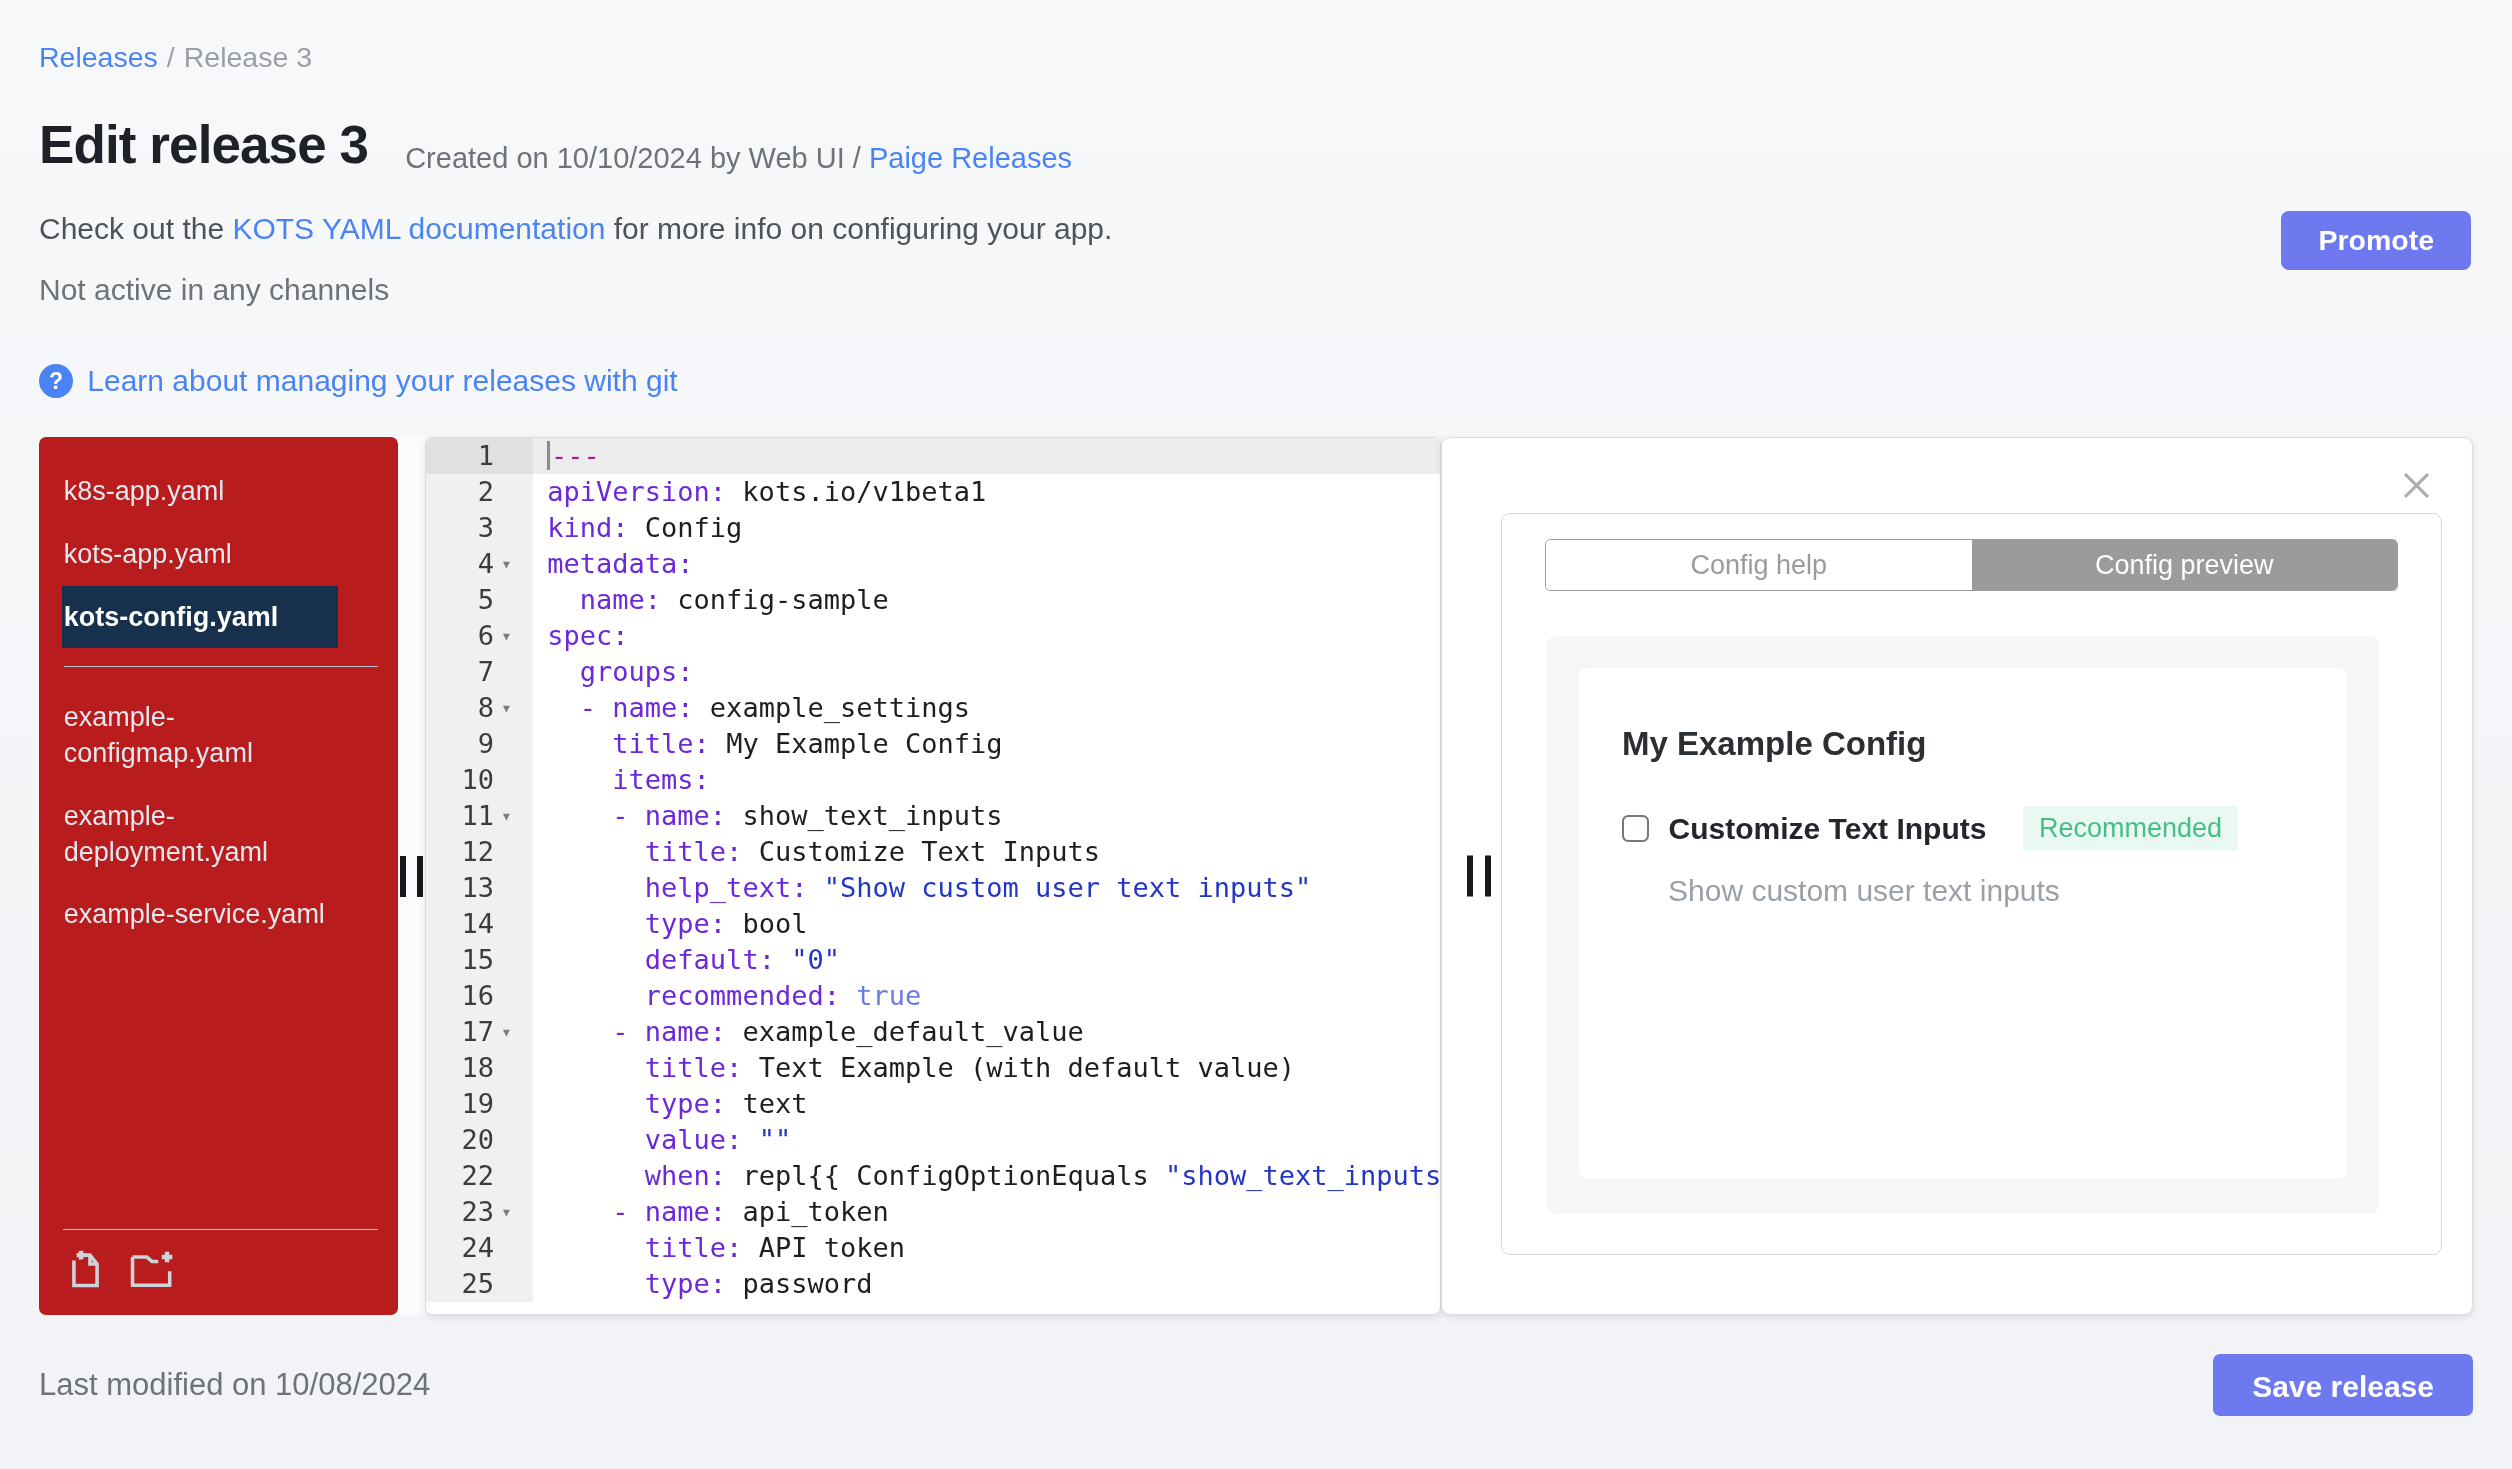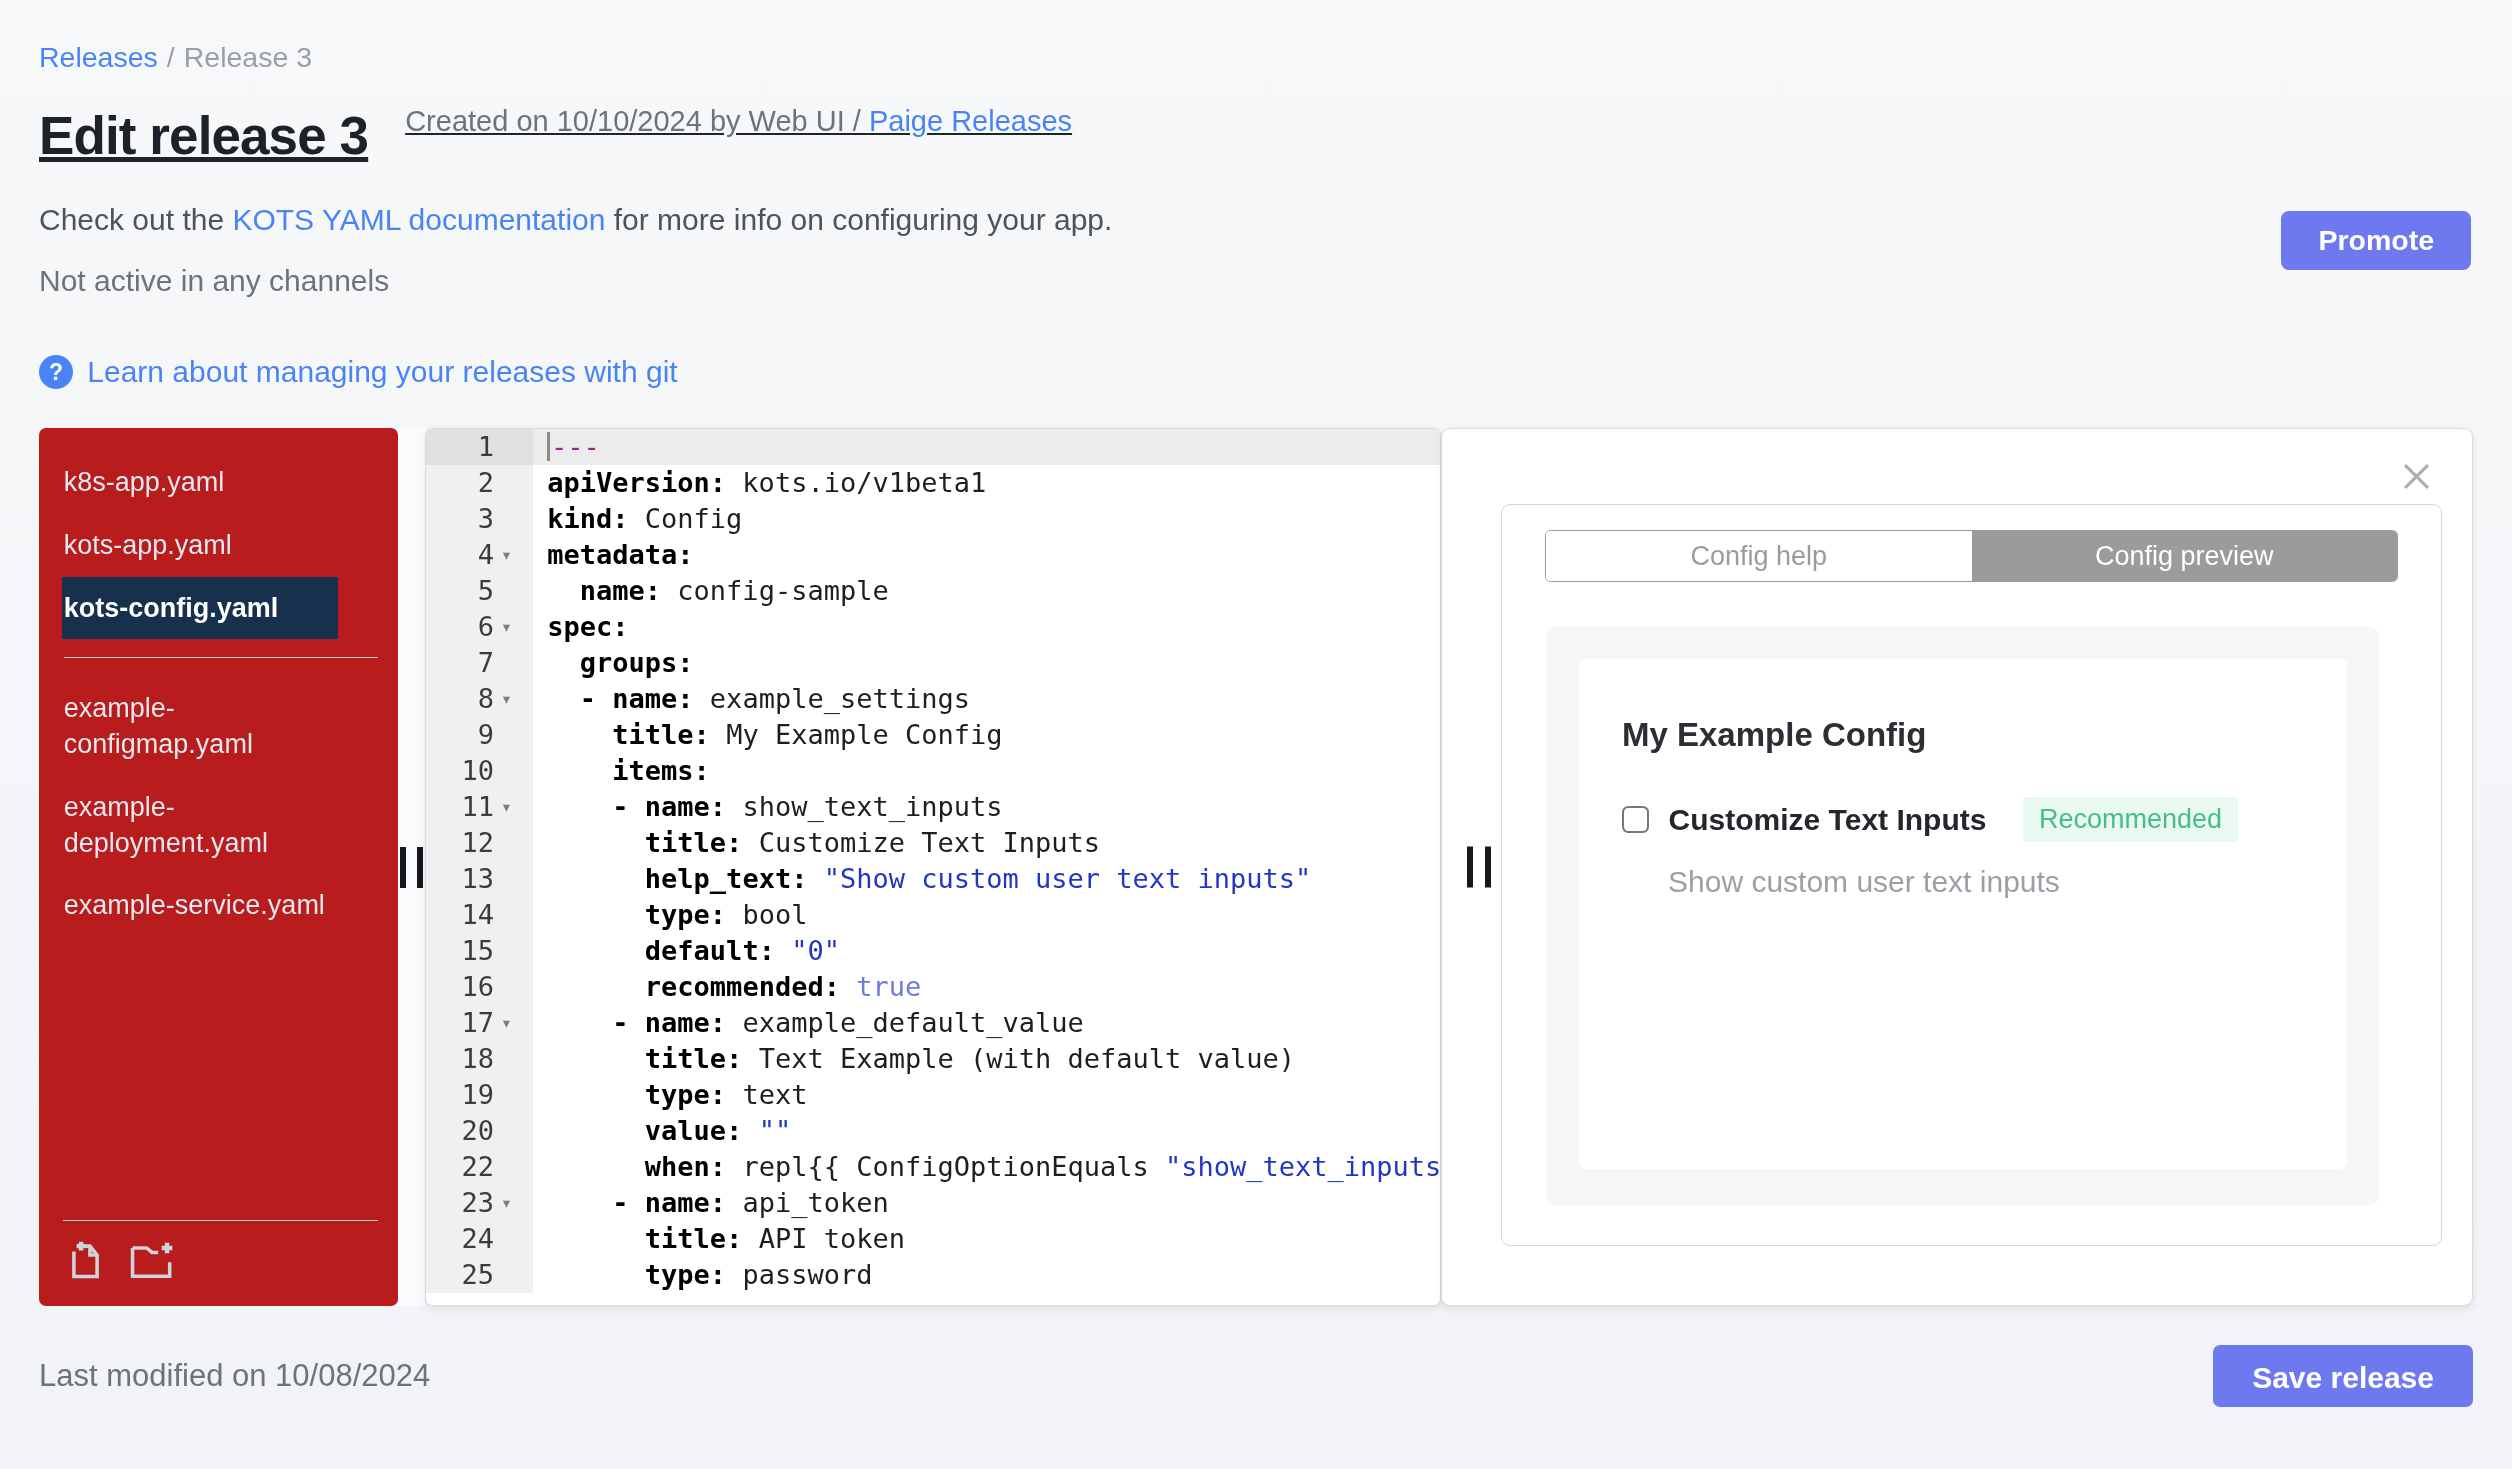--- a/index.html
+++ b/index.html
@@ -9,21 +9,21 @@
     background:linear-gradient(180deg,#f7f8fa 0%,#f1f3f6 100%);
     font-family:"Liberation Sans", sans-serif;
     color:#20242a;
   }
   .page { position:absolute; inset:0; padding:0 39px; }
 
   
   .breadcrumb { padding-top:41px; font-size:28.5px; color:#9a9fa5; font-weight:500; }
   .bc-link { color:#4a84f4; cursor:pointer; }
   .bc-sep { margin:0 9px; color:#9a9fa5; }
-  .title-row { margin-top:31px; display:flex; align-items:flex-start; gap:37px;text-decoration:underline; }
+  .title-row { margin-top:40px; display:flex; align-items:flex-end; gap:37px; }
   .page-title { margin:0; font-size:53px; font-weight:700; color:#1e2228; letter-spacing:-0.9px; }
   .created-line { font-size:29px; color:#6d7379; }
   .created-by { color:#4a84f4; cursor:pointer; }
   .docs-line { margin-top:37px; font-size:30px; color:#4d5359; }
   .docs-link { color:#4a84f4; cursor:pointer; }
   .status-line { margin-top:27px; font-size:30px; color:#6d7379; }
   .git-line { margin-top:57px; display:flex; align-items:center; gap:14.3px; font-size:30px; color:#4a84f4; cursor:pointer; width:fit-content; }
   .help-badge { width:34px; height:34px; border-radius:50%; background:#4a84f4; color:#fff; font-weight:700; font-size:23px; display:flex; align-items:center; justify-content:center; flex:0 0 auto; }
   .promote-btn { position:absolute; top:211px; right:41px; height:59px; padding:0 37px; background:#6e79ef; color:#fff; font-size:28.5px; font-weight:700; border:none; border-radius:8px; cursor:pointer; }
 
@@ -43,21 +43,21 @@
 
   .editor { flex:1 1 auto; height:878px; background:#fff; border:1.8px solid #d9dbde; border-radius:7.1px; overflow:hidden; box-shadow:0 2.7px 7.1px rgba(40,50,60,0.10); }
   .code-row { display:flex; height:36px; }
   .gno { width:107px; flex:0 0 auto; background:#f0f0f0; color:#3c3c3c; font-family:"DejaVu Sans Mono", monospace; font-size:27px; line-height:36px; display:flex; justify-content:flex-end; }
   .gno .num { margin-right:7.1px; }
   .gno .fold { width:32px; text-align:left; font-size:18px; line-height:36px; color:#7d7d7d; cursor:pointer; }
   .cline { flex:1; margin:0; font-family:"DejaVu Sans Mono", monospace; font-size:27px; line-height:36px; padding-left:14.3px; white-space:pre; overflow:hidden; }
   .code-row.active .cline { background:#ececec; }
   .code-row.active .gno { background:#e0e0e0; }
   .cursor { display:inline-block; width:2.7px; height:28.5px; background:#8b8b8b; vertical-align:-4.5px; margin-right:0.9px; }
-  .tok-key  { color:#000000;font-weight:bold; }
+  .tok-key  { color:#6d28d9; }
   .tok-val  { color:#1e1e1e; }
   .tok-str  { color:#2236c4; }
   .tok-bool { color:#6f7ae0; }
   .tok-sep  { color:#a0218c; }
 
   .preview-pane { width:1032px; height:878px; flex:0 0 auto; background:#fff; border:1.8px solid #d9dbde; border-radius:9px; position:relative; box-shadow:0 2.7px 7.1px rgba(40,50,60,0.10); }
   .pane-drag { position:absolute; left:25px; top:50%; transform:translateY(-50%); }
   .close-x { position:absolute; top:28.5px; right:37px; cursor:pointer; line-height:0; }
   .config-card { position:absolute; top:75px; left:59px; right:30px; bottom:59px; border:1.8px solid #d4d8dc; border-radius:9px; background:#fff; overflow:hidden; }
   .ptabs { display:flex; margin:25px 43px 0; border:1.8px solid #9b9b9b; border-radius:5.3px; overflow:hidden; height:52px; }

